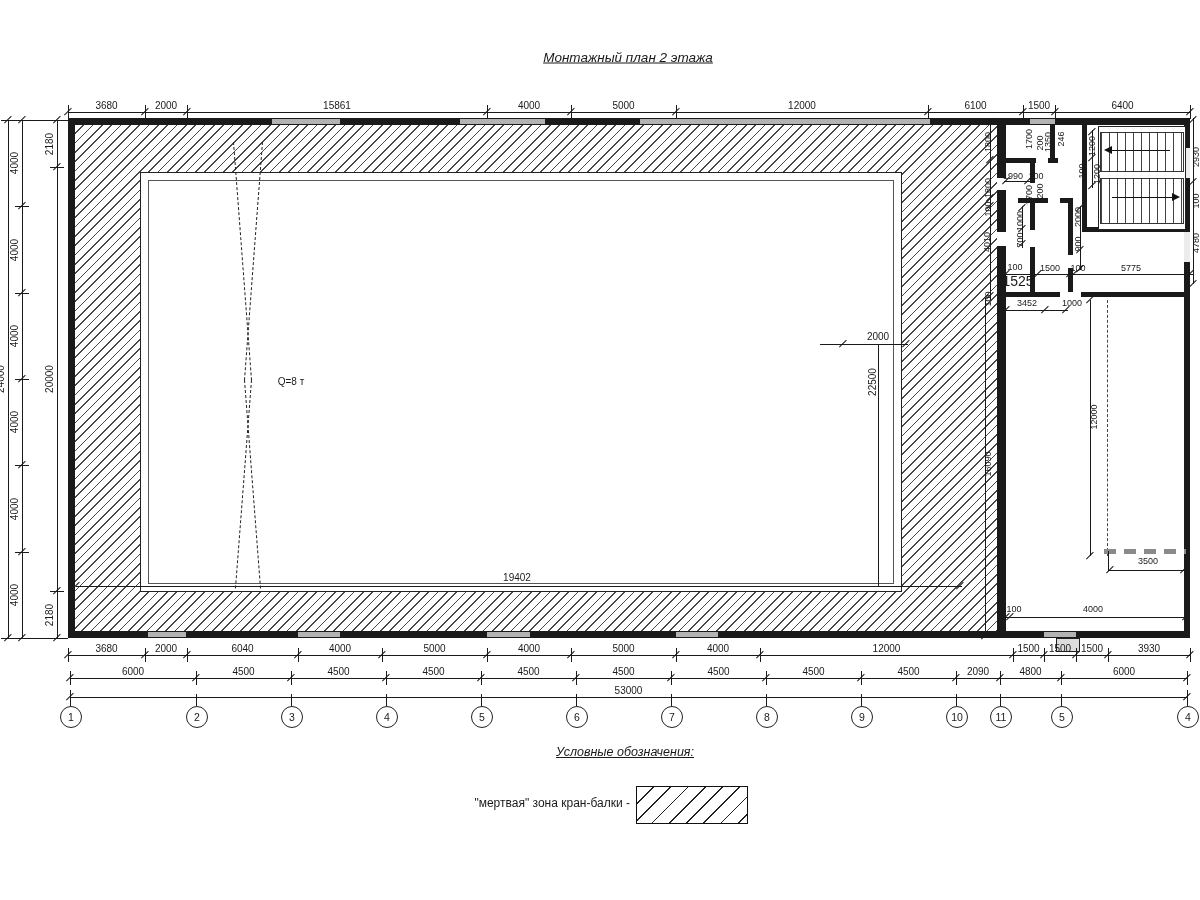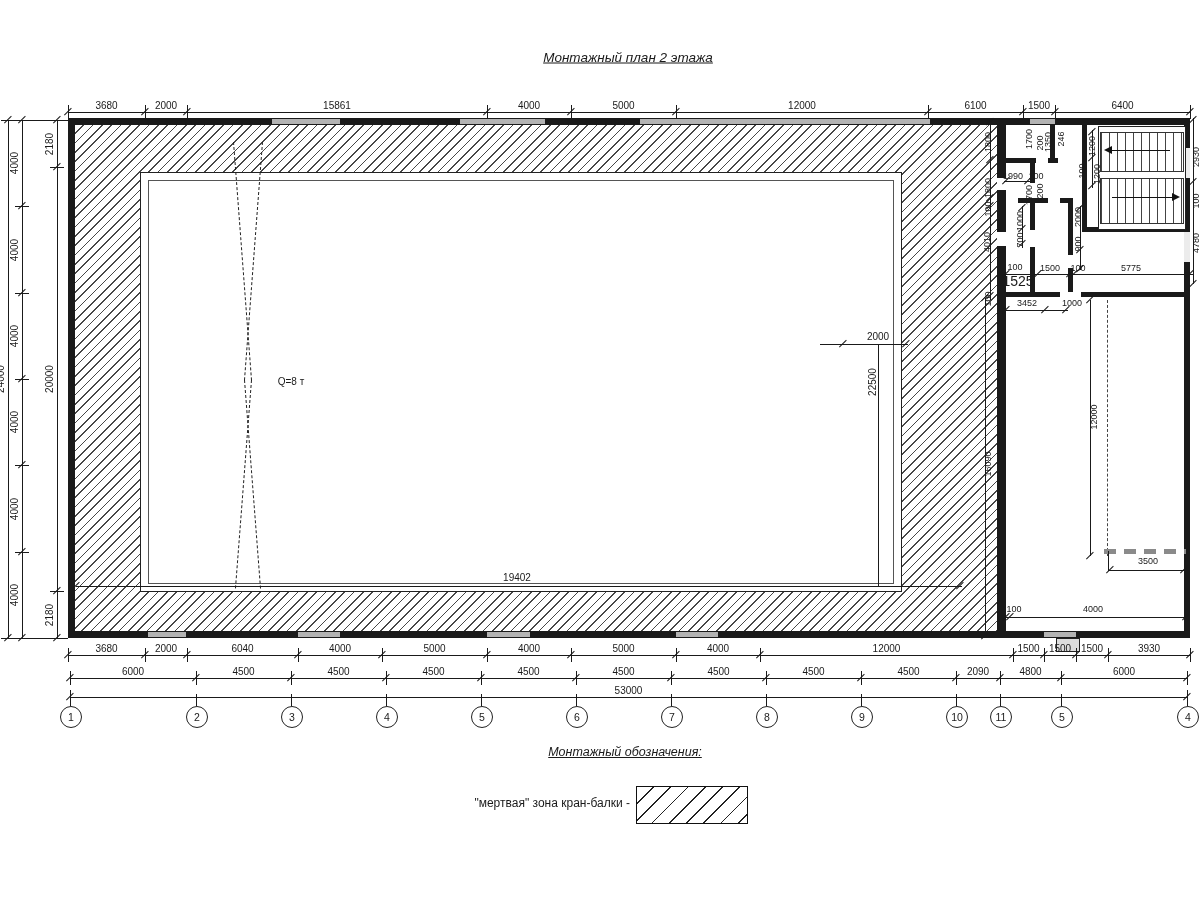--- a/index.html
+++ b/index.html
@@ -14,21 +14,21 @@
          font-size:12px;white-space:nowrap}
   .legend-swatch{position:absolute;left:636px;top:786px;width:110px;height:36px;
          border:1.4px solid #111;
          background:repeating-linear-gradient(135deg,transparent 0 11px,#222 11px 12.2px)}
 </style>
 </head>
 <body>
 
 <div id="canvas">
   <div class="title">Монтажный план 2 этажа</div>
-  <div class="legend-heading">Монтажный обозначения:</div>
+  <div class="legend-heading">Условные обозначения:</div>
   <div class="legend-item-label">"мертвая" зона кран-балки -</div>
   <div class="legend-swatch"></div>
 <div class="abs" style="left: 75px; top: 125px; width: 922px; height: 506px; background: repeating-linear-gradient(135deg, transparent 0px, transparent 5.5px, rgba(25, 25, 25, 0.8) 5.5px, rgba(25, 25, 25, 0.8) 6.6px);"></div>
     <div class="abs" style="left: 140px; top: 172px; width: 760px; height: 418px; background: rgb(255, 255, 255); border: 1.5px solid rgb(34, 34, 34);"></div>
     <div class="abs" style="left: 148px; top: 180px; width: 744px; height: 402px; border: 1px solid rgb(85, 85, 85);"></div>
     <div class="abs" style="left: 68px; top: 118px; width: 935px; height: 7px; background: rgb(26, 26, 26);"></div>
     <div class="abs" style="left: 68px; top: 631px; width: 935px; height: 7px; background: rgb(26, 26, 26);"></div>
     <div class="abs" style="left: 68px; top: 118px; width: 7px; height: 520px; background: rgb(26, 26, 26);"></div>
     <div class="abs" style="left: 997px; top: 118px; width: 9px; height: 520px; background: rgb(26, 26, 26);"></div>
     <div class="abs" style="left: 1003px; top: 118px; width: 187px; height: 7px; background: rgb(26, 26, 26);"></div>

